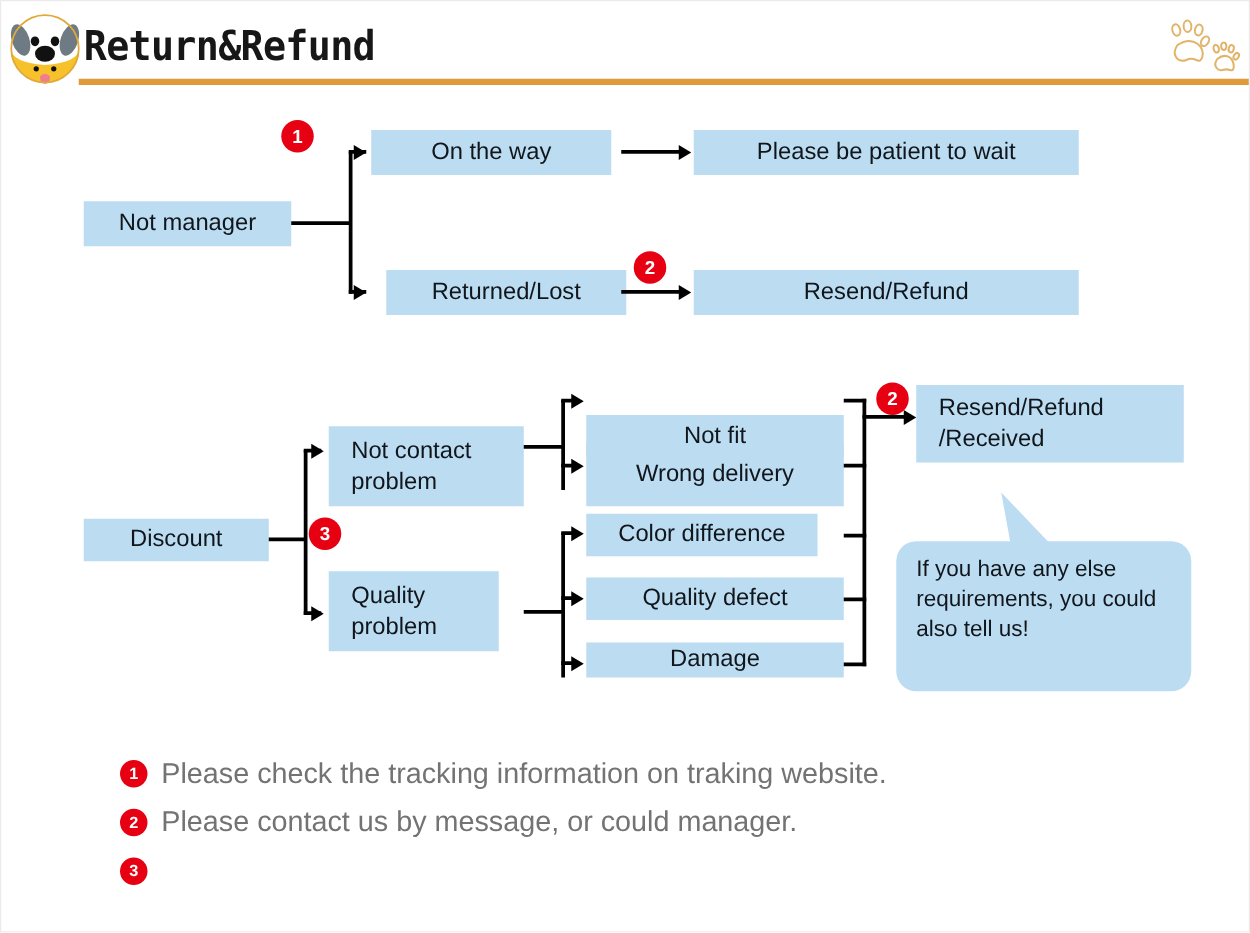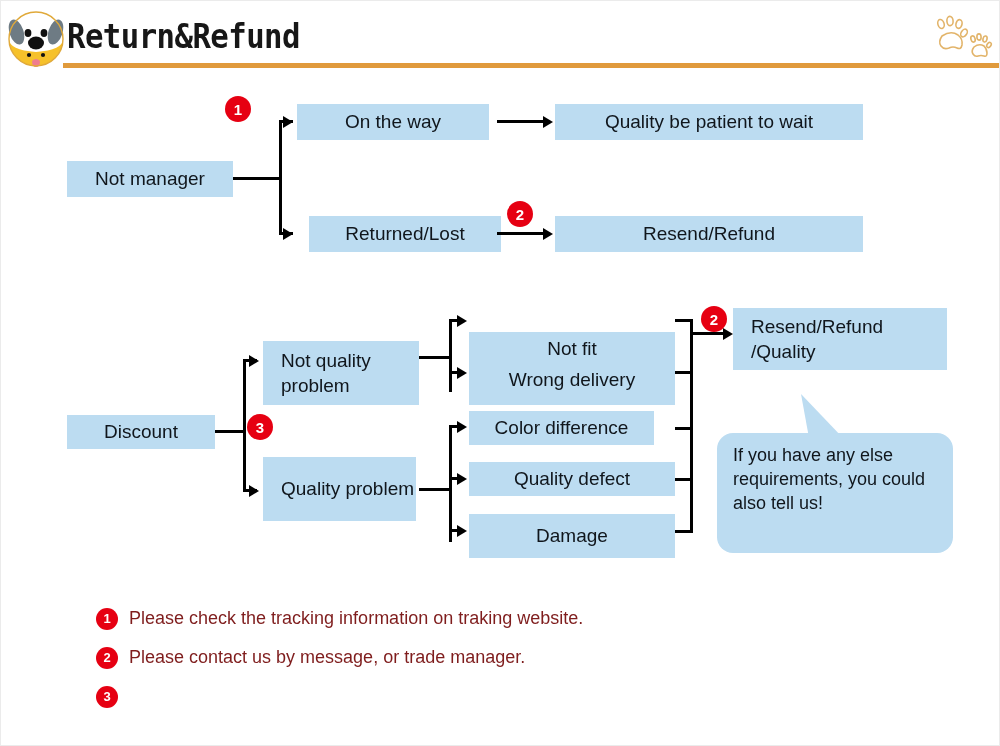--- a/index.html
+++ b/index.html
@@ -79,21 +79,21 @@
   }
   #bubble-tail{position:absolute;left:778px;top:390px;width:70px;height:48px;}
 
   
   #legend{position:absolute;left:95px;top:598px;width:830px;}
   .legend-row{
     position:relative;height:39px;
     display:flex;align-items:center;
   }
   .legend-row .badge{position:static;margin-right:11px;flex:none;}
-  .legend-text{font-size:18px;color:#7f1d1d;white-space:nowrap;}
+  .legend-text{font-size:23px;color:#737373;white-space:nowrap;}
 </style>
 </head>
 <body>
 
 <div id="page">
 
   <div id="header">
 
     <svg id="logo-dog" viewBox="0 0 58 58">
       <circle cx="29" cy="29" r="27" fill="#f6c12a"></circle>
@@ -141,21 +141,21 @@
     <div class="arrow" style="left:282px;top:115px;"></div>
 
     <div class="ln lh" style="left:278px;top:231px;width:14px;"></div>
     <div class="arrow" style="left:282px;top:227px;"></div>
 
     <div class="badge" style="left:224px;top:95px;">1</div>
 
     <div class="fbox center" style="left:296px;top:103px;width:192px;height:36px;">On the way</div>
     <div class="ln lh" style="left:496px;top:119px;width:48px;"></div>
     <div class="arrow" style="left:542px;top:115px;"></div>
-    <div class="fbox center" style="left:554px;top:103px;width:308px;height:36px;">Quality be patient to wait</div>
+    <div class="fbox center" style="left:554px;top:103px;width:308px;height:36px;">Please be patient to wait</div>
 
     <div class="fbox center" style="left:296px;top:215px;width:192px;height:36px;margin-left:12px;">Returned/Lost</div>
     <div class="ln lh" style="left:496px;top:231px;width:48px;"></div>
     <div class="arrow" style="left:542px;top:227px;"></div>
     <div class="badge" style="left:506px;top:200px;">2</div>
     <div class="fbox center" style="left:554px;top:215px;width:308px;height:36px;">Resend/Refund</div>
   </div>
 
   <div>
 
@@ -163,22 +163,22 @@
 
     <div class="ln lh" style="left:214px;top:429px;width:30px;"></div>
     <div class="ln lv" style="left:242px;top:359px;height:132px;"></div>
     <div class="ln lh" style="left:242px;top:358px;width:14px;"></div>
     <div class="arrow" style="left:248px;top:354px;"></div>
     <div class="ln lh" style="left:242px;top:488px;width:14px;"></div>
     <div class="arrow" style="left:248px;top:484px;"></div>
 
     <div class="badge" style="left:246px;top:413px;">3</div>
 
-    <div class="fbox left" style="left:262px;top:340px;width:156px;height:64px;">Not quality problem</div>
-    <div class="fbox left" style="left:262px;top:456px;width:153px;height:64px;">Quality problem</div>
+    <div class="fbox left" style="left:262px;top:340px;width:156px;height:64px;">Not contact problem</div>
+    <div class="fbox left" style="left:262px;top:456px;width:136px;height:64px;">Quality problem</div>
 
     <div class="ln lh" style="left:418px;top:355px;width:32px;"></div>
     <div class="ln lv" style="left:448px;top:319px;height:72px;"></div>
     <div class="ln lh" style="left:448px;top:318px;width:12px;"></div>
     <div class="arrow" style="left:456px;top:314px;"></div>
     <div class="ln lh" style="left:448px;top:370px;width:12px;"></div>
     <div class="arrow" style="left:456px;top:366px;"></div>
 
     <div class="ln lh" style="left:418px;top:487px;width:32px;"></div>
     <div class="ln lv" style="left:448px;top:425px;height:116px;"></div>
@@ -186,51 +186,51 @@
     <div class="arrow" style="left:456px;top:420px;"></div>
     <div class="ln lh" style="left:448px;top:476px;width:12px;"></div>
     <div class="arrow" style="left:456px;top:472px;"></div>
     <div class="ln lh" style="left:448px;top:528px;width:12px;"></div>
     <div class="arrow" style="left:456px;top:524px;"></div>
 
     <div class="fbox center" style="left:468px;top:302px;width:206px;height:34px;margin-top:29px;">Not fit</div>
     <div class="fbox center" style="left:468px;top:354px;width:206px;height:50px;">Wrong delivery</div>
     <div class="fbox center" style="left:468px;top:410px;width:185px;height:34px;">Color difference</div>
     <div class="fbox center" style="left:468px;top:461px;width:206px;height:34px;">Quality defect</div>
-    <div class="fbox center" style="left:468px;top:513px;width:206px;height:44px;">Damage</div>
+    <div class="fbox center" style="left:468px;top:513px;width:206px;height:28px;">Damage</div>
 
     <div class="ln lh" style="left:674px;top:318px;width:18px;"></div>
     <div class="ln lh" style="left:674px;top:370px;width:18px;"></div>
     <div class="ln lh" style="left:674px;top:426px;width:18px;"></div>
     <div class="ln lh" style="left:674px;top:477px;width:18px;"></div>
     <div class="ln lh" style="left:674px;top:529px;width:18px;"></div>
     <div class="ln lv" style="left:689px;top:318px;height:214px;"></div>
     <div class="ln lh" style="left:689px;top:331px;width:38px;"></div>
     <div class="arrow" style="left:722px;top:327px;"></div>
 
     <div class="badge" style="left:700px;top:305px;">2</div>
 
     <div class="fbox left" style="left:732px;top:307px;width:214px;height:62px;flex-direction:column;align-items:flex-start;justify-content:center;">
       <span>Resend/Refund</span>
-      <span>/Quality</span>
+      <span>/Received</span>
     </div>
 
     <svg id="bubble-tail" viewBox="0 0 70 48">
       <path d="M22 3 L64 47 L30 47 Z" fill="#bcdcf1"></path>
     </svg>
     <div id="bubble">If you have any else requirements, you could also tell us!</div>
   </div>
 
   <div id="legend">
     <div class="legend-row">
       <span class="badge sm">1</span>
       <span class="legend-text">Please check the tracking information on traking website.</span>
     </div>
     <div class="legend-row">
       <span class="badge sm">2</span>
-      <span class="legend-text">Please contact us by message, or trade manager.</span>
+      <span class="legend-text">Please contact us by message, or could manager.</span>
     </div>
     <div class="legend-row">
       <span class="badge sm">3</span>
     </div>
   </div>
 
 </div>
 
 </body></html>

